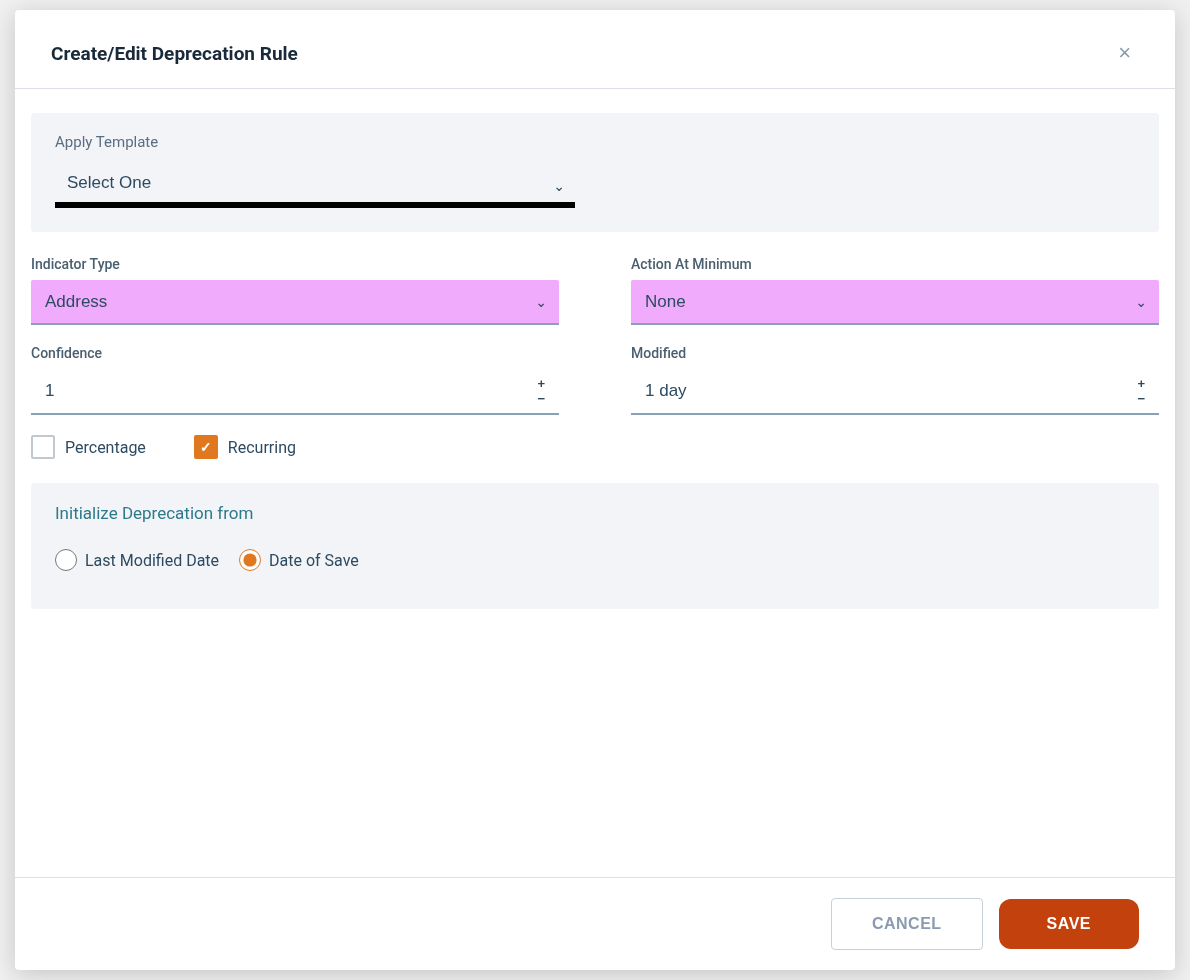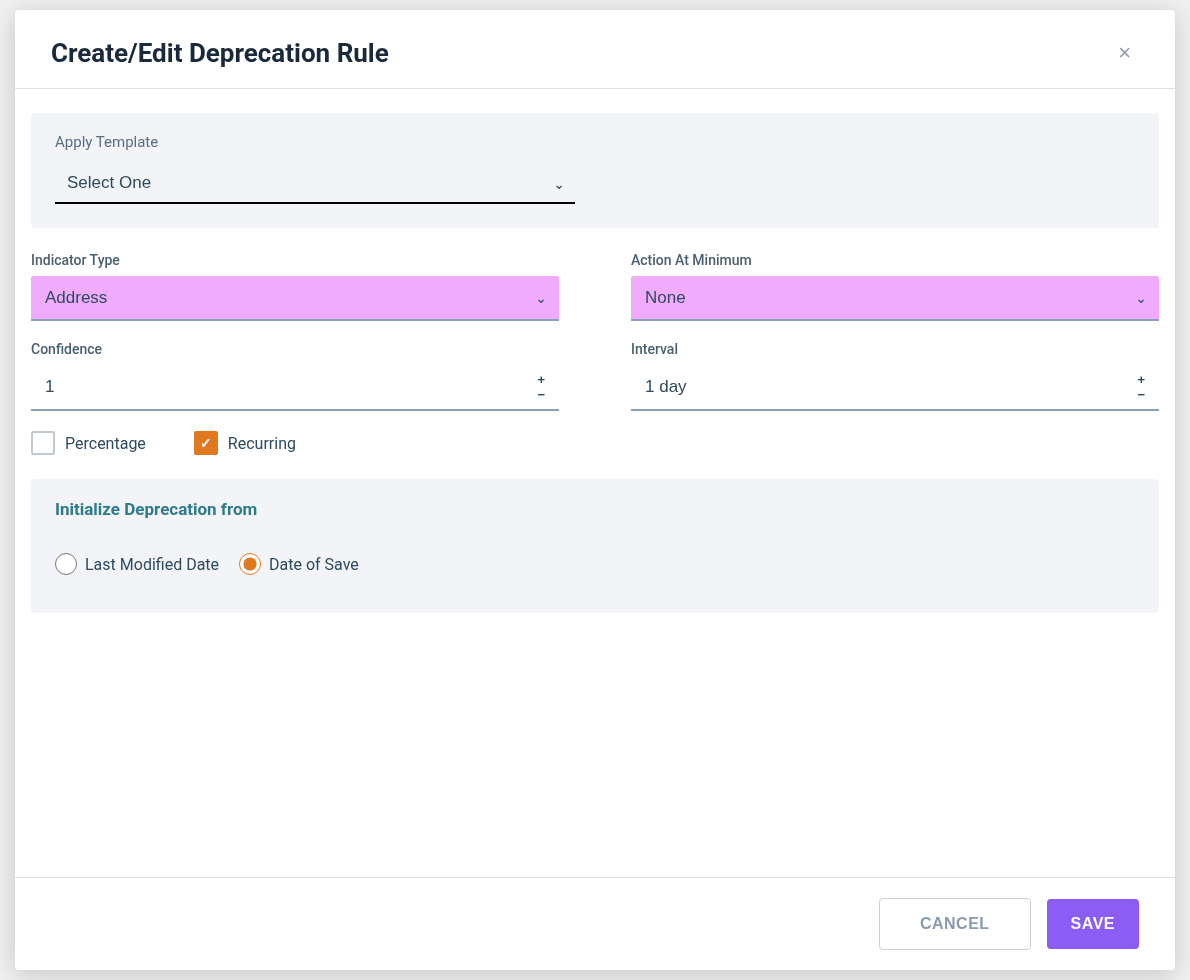--- a/index.html
+++ b/index.html
@@ -22,21 +22,21 @@
       flex-direction: column;
     }
     .modal-header {
       display: flex;
       align-items: center;
       justify-content: space-between;
       padding: 28px 36px 20px 36px;
       border-bottom: 1px solid #dde1e7;
     }
     .modal-title {
-      font-size: 26px;
+      font-size: 19px;
       font-weight: 700;
       color: #1a2a3a;
     }
     .close-btn {
       background: none;
       border: none;
       cursor: pointer;
       color: #8a9bb0;
       font-size: 22px;
       line-height: 1;
@@ -63,21 +63,21 @@
       display: inline-block;
       width: 520px;
     }
     .select-wrapper select {
       width: 100%;
       padding: 10px 40px 10px 12px;
       font-size: 17px;
       color: #2d4a60;
       background: transparent;
       border: none;
-      border-bottom: 2px solid #000000;
+      border-bottom: 6px solid #000000;
       appearance: none;
       cursor: pointer;
       outline: none;
     }
     .select-chevron {
       position: absolute;
       right: 10px;
       top: 50%;
       transform: translateY(-50%);
       pointer-events: none;
@@ -174,22 +174,22 @@
     
     .init-section {
       background: #f2f4f7;
       border-radius: 4px;
       padding: 20px 24px 28px 24px;
       margin-bottom: 24px;
     }
     .init-section .section-label {
       font-size: 17px;
       color: #2d7a8a;
-      font-weight: 700;
-      margin-bottom: 24px;
+      font-weight: 400;
+      margin-bottom: 16px;
     }
     .radio-row {
       display: flex;
       align-items: center;
       gap: 20px;
       padding: 10px 0;
     }
     .radio-item {
       display: flex;
       align-items: center;
@@ -218,27 +218,27 @@
       font-size: 16px;
       font-weight: 600;
       color: #8a9bb0;
       background: #fff;
       border: 1px solid #c8d0da;
       border-radius: 4px;
       cursor: pointer;
       letter-spacing: 0.5px;
     }
     .btn-save {
-      padding: 16px 24px;
+      padding: 16px 48px;
       font-size: 16px;
       font-weight: 700;
       color: #fff;
-      background: #8b5cf6;
-      border: none;
-      border-radius: 4px;
+      background: #c2410c;
+      border: none;
+      border-radius: 12px;
       cursor: pointer;
       letter-spacing: 0.5px;
     }
     
     .custom-checkbox {
       width: 24px;
       height: 24px;
       border: 2px solid #c0c8d0;
       border-radius: 2px;
       display: inline-flex;
@@ -314,21 +314,21 @@
         <div class="field-label">Confidence</div>
         <div class="stepper-field">
           <input class="stepper-input" type="text" value="1" style="">
           <div class="stepper-btns">
             <button class="stepper-btn">+</button>
             <button class="stepper-btn">−</button>
           </div>
         </div>
       </div>
       <div class="form-col">
-        <div class="field-label">Interval</div>
+        <div class="field-label">Modified</div>
         <div class="stepper-field">
           <input class="stepper-input" type="text" value="1 day" style="">
           <div class="stepper-btns">
             <button class="stepper-btn">+</button>
             <button class="stepper-btn">−</button>
           </div>
         </div>
       </div>
     </div>
 

